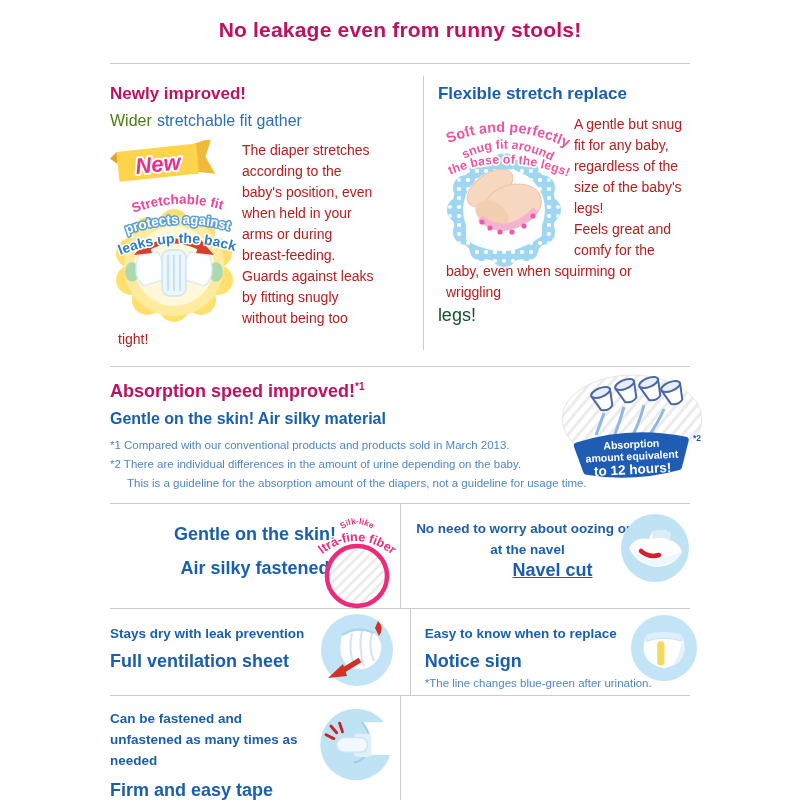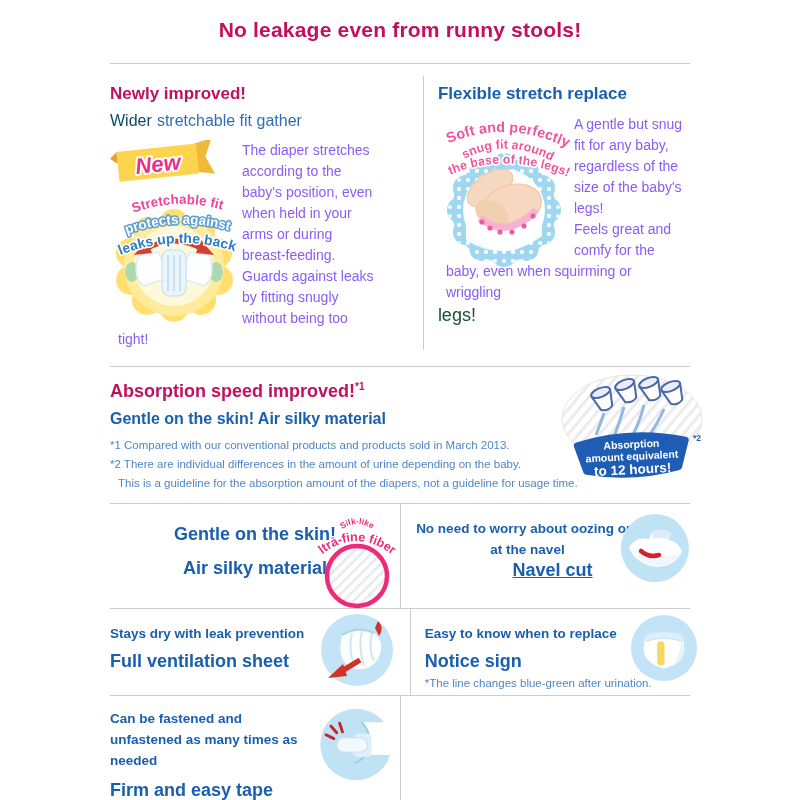--- a/index.html
+++ b/index.html
@@ -10,36 +10,36 @@
   .hr { border-top:1px solid #cccccc; height:0; margin-top:0; }
   .hr1 { margin-top:21px; }
   
   .cols { display:flex;gap:47px; }
   .sec1 { padding:12px 0 16px 0; min-height:248px; }
   .col { width:290px; }
   .col-r { border-left:1px solid #cccccc; padding-left:14px; }
   .h-crimson { color:#c0105e; font-size:17px; font-weight:bold; margin:8px 0 8px 0; }
   .h-blue { color:#1a5fad; font-size:17px; font-weight:bold; margin:8px 0 10px 0; }
   .subhead { font-size:16px; margin-bottom:10px; }
-  .subhead .accent { color:#0c4a6e; margin-right:0.32em;text-align:right; }
+  .subhead .accent { color:#4d7c0f; margin-right:0.32em;text-align:right; }
   .subhead .rest { color:#2d6fb7; }
   .flow { overflow:hidden; }
   .illus-float { float:left; position:relative; }
   .illus-stretch { width:132px; height:172px; }
   .illus-legs { width:136px; height:146px; }
   .illus-float svg { position:absolute; top:0; left:0; overflow:visible; }
-  .body-text { color:#8b5cf6; font-size:14px; line-height:21px; white-space:pre-line; padding-left:8px; }
+  .body-text { color:#b91c1c; font-size:14px; line-height:21px; white-space:pre-line; padding-left:8px; }
   .body-below { clear:left; color:#14532d; font-size:18px; line-height:21px; padding-top:2px; }
   
   .absorb { position:relative; padding:14px 0 10px 0; min-height:130px; }
   .absorb-h { color:#c0105e; font-size:18px; font-weight:bold; margin-bottom:8px; }
   .absorb-h sup { font-size:10px; }
   .absorb-sub { color:#1a5fad; font-size:16px; font-weight:bold; margin-bottom:8px; }
   .fn { color:#4f86c6; font-size:11.5px; line-height:19px; }
-  .fn-indent { margin-left:8px; }
+  .fn-indent { margin-left:17px; }
   .absorb-badge { position:absolute; top:0; right:-16px; width:146px; height:118px; }
   
   .frow { display:flex; }
   .fcell { width:290px; position:relative; }
   .fcell-r { border-left:1px solid #cccccc; padding-left:14px; width:290px; position:relative; }
   .row1 { min-height:104px;text-align:center; }
   .row2 { min-height:86px;gap:20px; }
   .row3 { min-height:106px; }
   .big-h { color:#1a5fad; font-size:18px; font-weight:bold; }
   .small-h { color:#1a5fad; font-size:13.5px; font-weight:bold; line-height:21px; }
@@ -277,21 +277,21 @@
         <text x="133" y="74" font-size="8.5" font-weight="bold" fill="#1f5db5">*2</text>
       </svg>
     </div>
   </div>
 
   <div class="hr"></div>
 
   <div class="frow row1">
     <div class="fcell">
       <div class="big-h l1">Gentle on the skin!</div>
-      <div class="big-h l2">Air silky material</div>
+      <div class="big-h l2">Air silky fastened</div>
       <div class="cell-icon icon-fiber">
         <svg width="90" height="98" viewBox="0 0 90 98">
           <defs>
             <pattern id="fstripeP" width="7" height="7" patternUnits="userSpaceOnUse" patternTransform="rotate(45)">
               <rect width="7" height="7" fill="#ffffff"></rect>
               <rect width="2.5" height="7" fill="#e9e9e9"></rect>
             </pattern>
             <path id="farcS" d="M30,17 Q45,7 60,17"></path>
             <path id="farcL" d="M8,44 Q44,14 82,44"></path>
           </defs>

